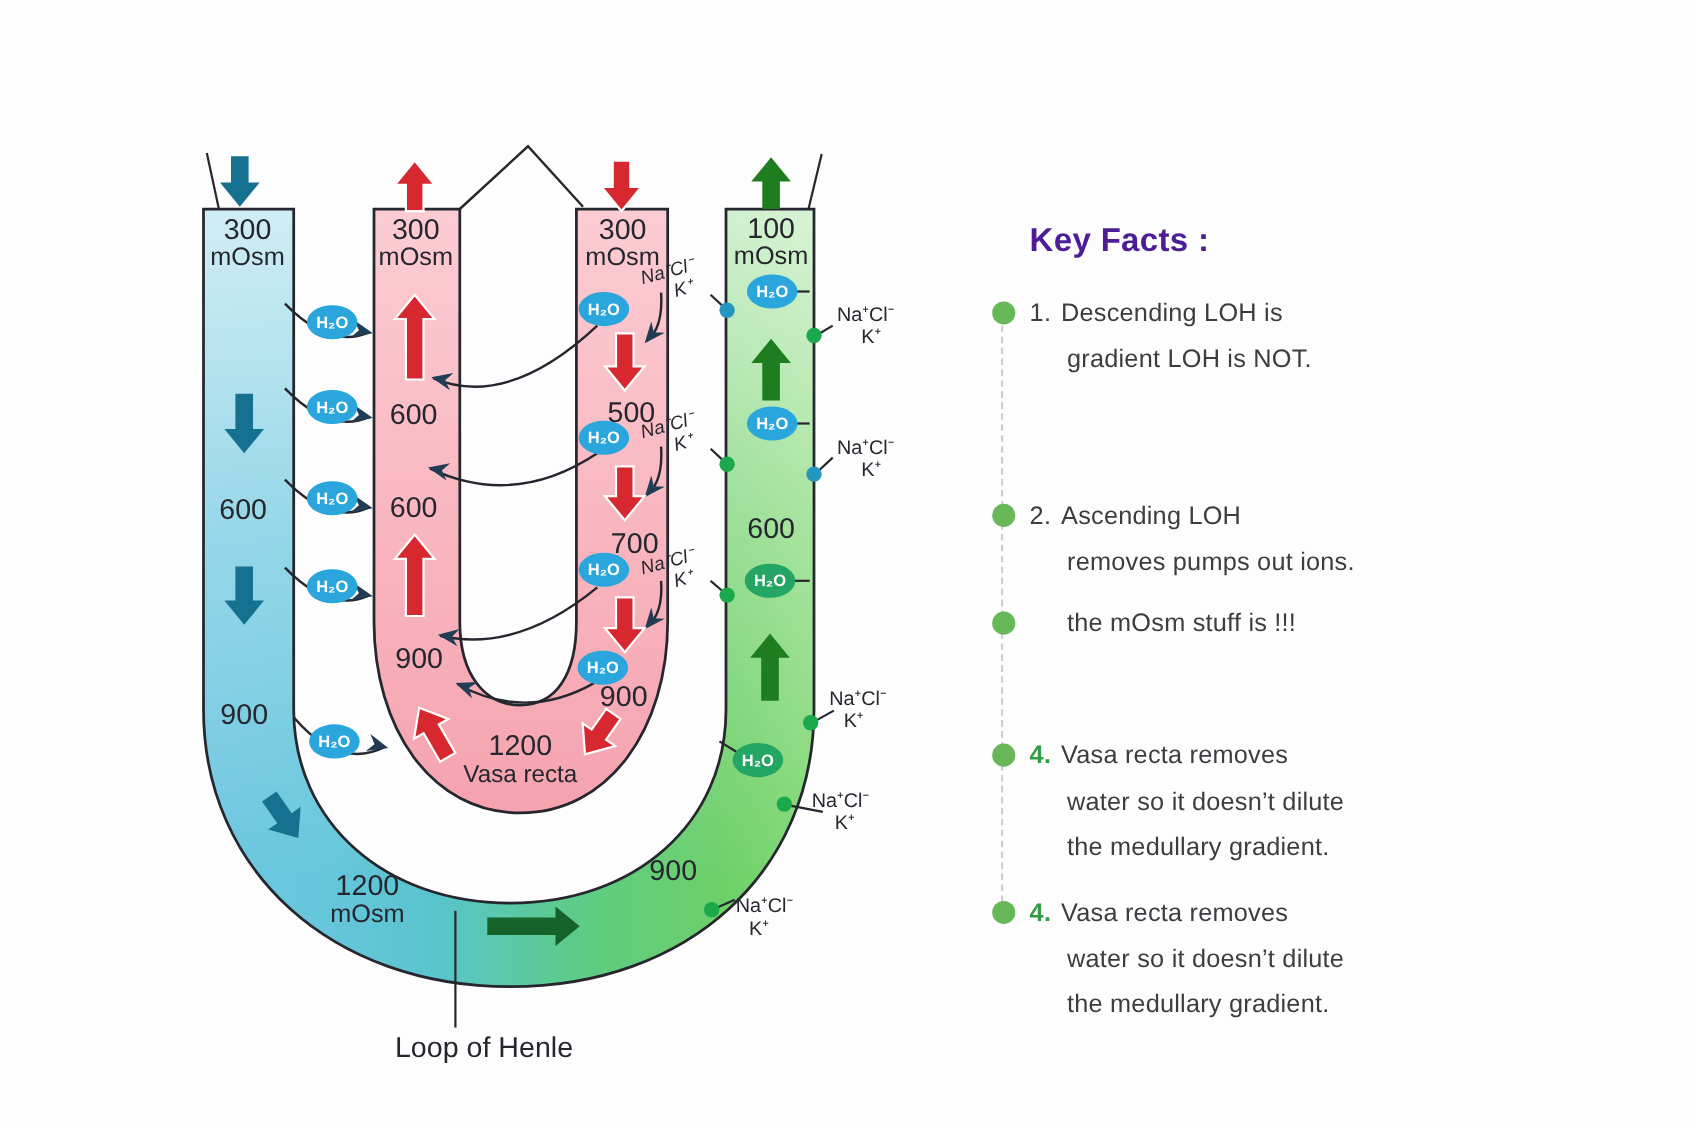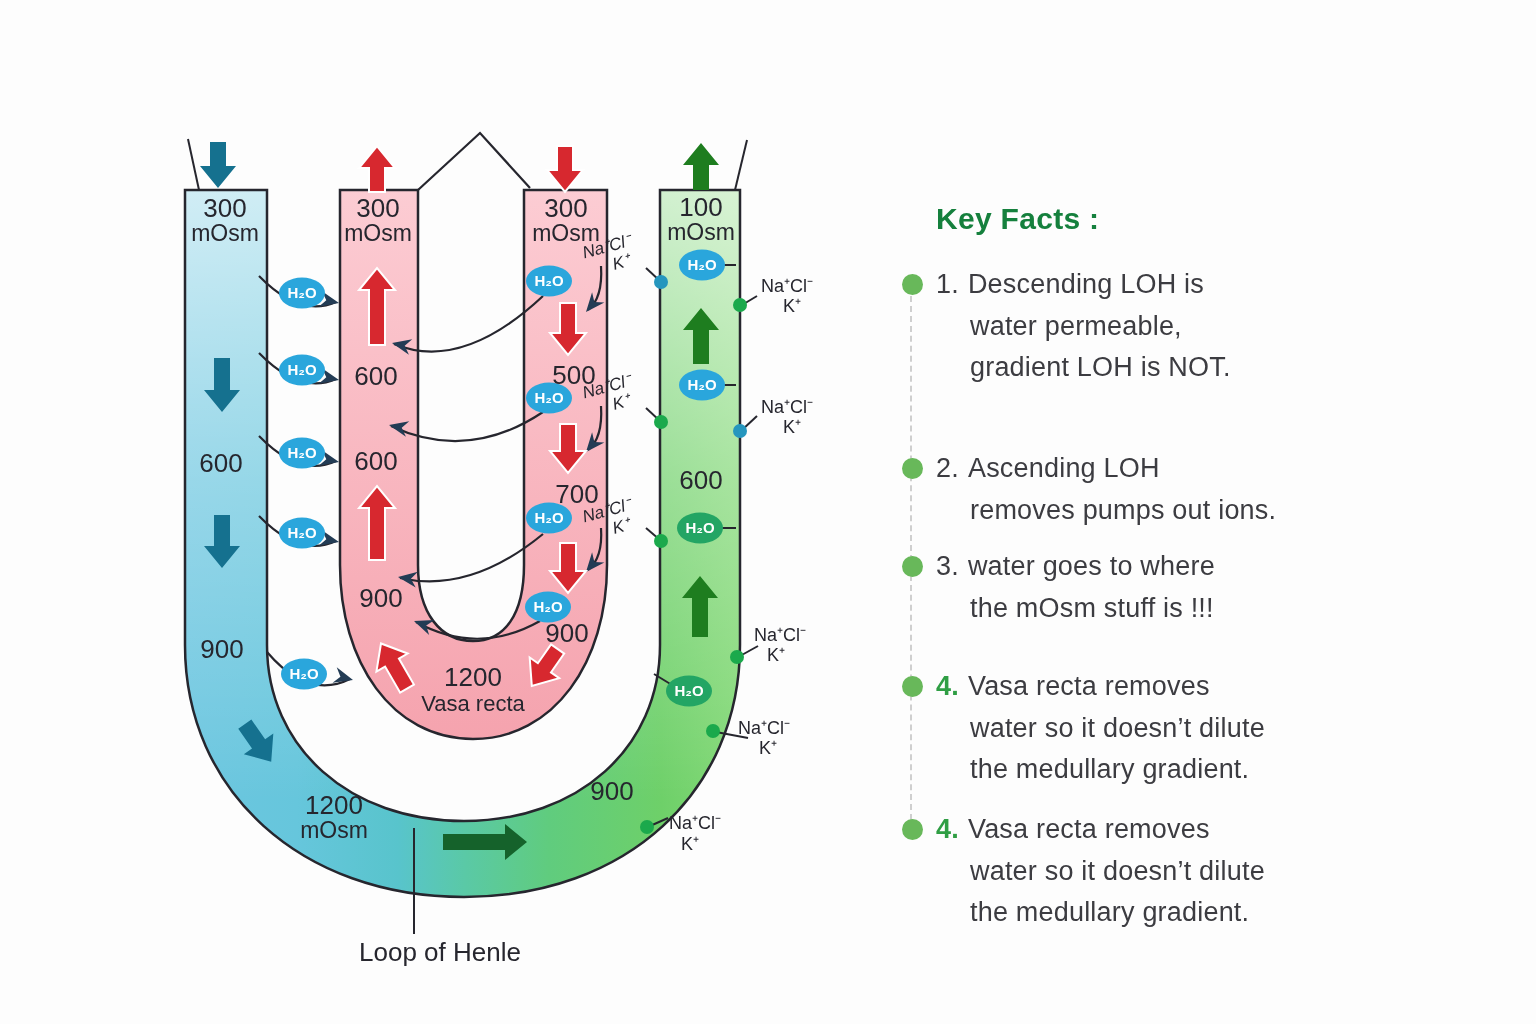--- a/index.html
+++ b/index.html
@@ -19,23 +19,23 @@
   .head{fill:#233c55;}
   .arr-red{fill:#d7282f;stroke:#ffffff;stroke-width:2;}
   .arr-teal{fill:#15718f;}
   .arr-green{fill:#1e7d1f;}
   .arr-dgreen{fill:#15622b;}
   .dot-g{fill:#1ba94c;}
   .dot-b{fill:#2596be;}
   .ov-b{fill:#2aa6dc;}
   .ov-g{fill:#23a564;}
   
-  .facts-heading{position:absolute;left:936px;top:202px;font-size:30px;font-weight:bold;color:#15803d;letter-spacing:.3px;}
+  .facts-heading{position:absolute;left:936px;top:202px;font-size:30px;font-weight:bold;color:#4c1d95;letter-spacing:.3px;}
   .fact-rail{position:absolute;left:910px;top:296px;height:534px;border-left:2px dashed #cfcfcf;}
-  .fact{position:absolute;left:936px;width:470px;font-size:27px;line-height:41.5px;color:#3c3c41;letter-spacing:.2px;}
+  .fact{position:absolute;left:936px;width:470px;font-size:23px;line-height:41.5px;color:#3c3c41;letter-spacing:.2px;}
   .fact .dot{position:absolute;left:-34px;top:10px;width:21px;height:21px;border-radius:50%;background:#68b85a;}
   .fact .num{margin-right:9px;}
   .fact.green-num .num{color:#2f9e44;font-weight:bold;}
   .fact-line.wrap{margin-left:34px;}
 </style>
 </head>
 <body>
 
 <div class="stage">
 
@@ -280,33 +280,31 @@
   </g>
 </svg>
 
 <div>
   <div class="facts-heading">Key Facts :</div>
   <div class="fact-rail"></div>
 
   <div class="fact" style="top:264px;">
     <span class="dot"></span>
     <div class="fact-line"><span class="num">1.</span><span>Descending LOH is</span></div>
-    <div class="fact-line wrap">water permeable,</div>
     <div class="fact-line wrap">gradient LOH is NOT.</div>
   </div>
 
   <div class="fact" style="top:448px;">
     <span class="dot"></span>
     <div class="fact-line"><span class="num">2.</span><span>Ascending LOH</span></div>
     <div class="fact-line wrap">removes pumps out ions.</div>
   </div>
 
   <div class="fact" style="top:546px;">
     <span class="dot"></span>
-    <div class="fact-line"><span class="num">3.</span><span>water goes to where</span></div>
     <div class="fact-line wrap">the mOsm stuff is !!!</div>
   </div>
 
   <div class="fact green-num" style="top:666px;">
     <span class="dot"></span>
     <div class="fact-line"><span class="num">4.</span><span>Vasa recta removes</span></div>
     <div class="fact-line wrap">water so it doesn’t dilute</div>
     <div class="fact-line wrap">the medullary gradient.</div>
   </div>
 

